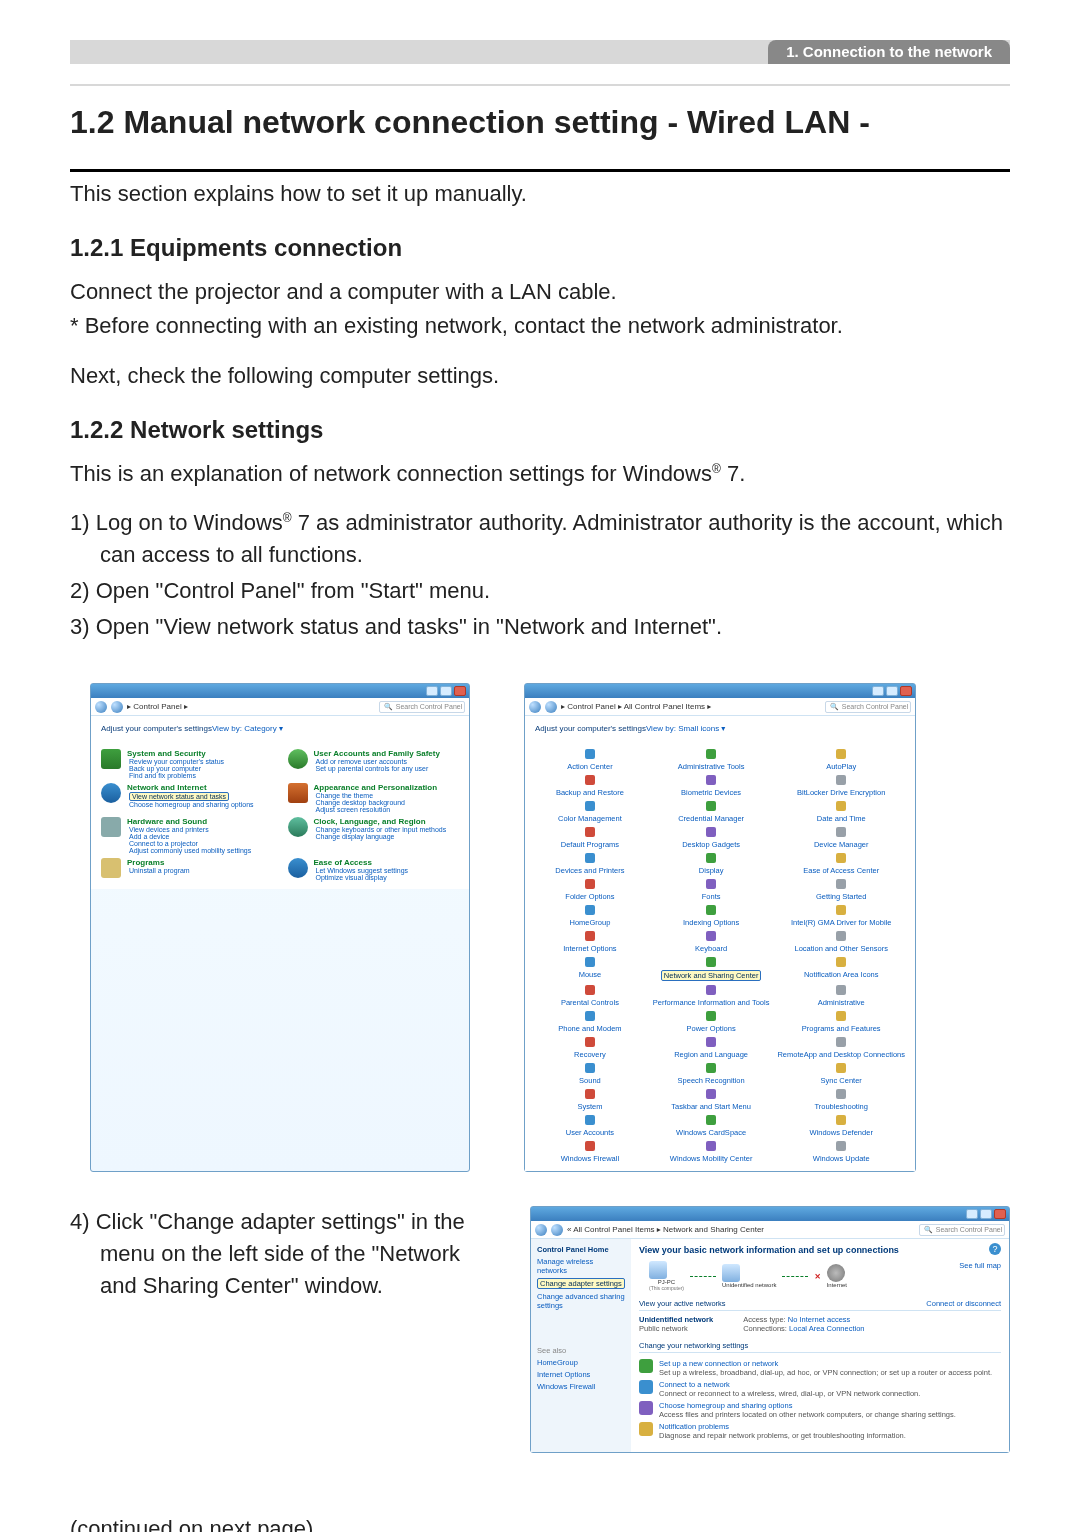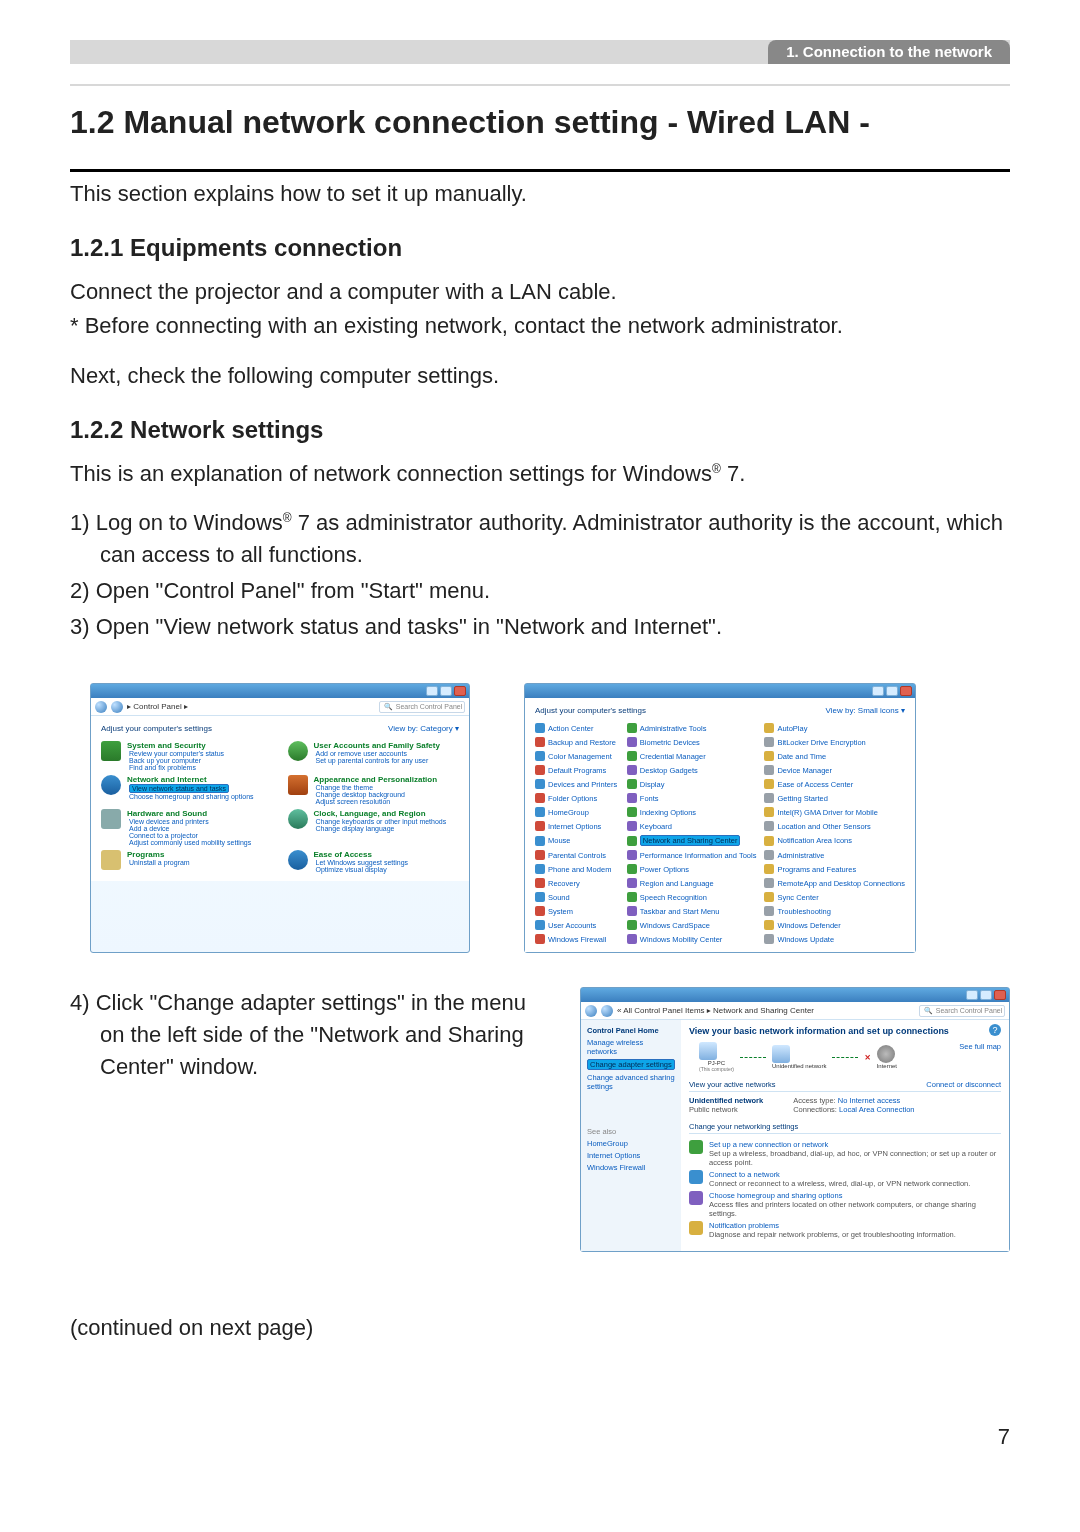--- a/index.html
+++ b/index.html
@@ -130,29 +130,29 @@
   }
   .win .addr .search::before{
     content:"🔍"; font-size:7px;
   }
   .win .body {
     background:#fff;
     padding: 8px 10px;
     font-size: 8px;
   }
   .win .body .topline {
-    display:flex; justify-content:space-between;
-    color:#0a3d7a; margin-bottom:8px;
+    display:flex; justify-content:flex-start;
+    color:#0a3d7a; margin-bottom:16px;
   }
   .win .body .topline .viewby { color:#0a5dbf; }
   .link-blue { color:#0a5dbf; }
   .link-green { color:#0a7f2a; font-weight:bold; }
   .desc { color:#0a5dbf; font-size:7px; display:block; margin-left:2px; }
   .hl {
-    background:#0ea5e9;
+    background:#fef9c3;
     border:1px solid #2a6fbf;
     padding:0 2px;
     border-radius:2px;
     color:#002b55;
     display:inline-block;
   }
   
   .cp-cat {
     display:grid;
     grid-template-columns: 1fr 1fr;
@@ -176,20 +176,21 @@
   .cp-all {
     display:grid;
     grid-template-columns: repeat(3, 1fr);
     gap: 4px 8px;
   }
   .cp-all .it {
     color:#0a5dbf;
     font-size:7.5px;
     display:flex; align-items:center; gap:3px;
     white-space:nowrap;
+    flex-direction:column;
   }
   .cp-all .it .i-dot {
     width:10px;height:10px;flex:0 0 auto;
     border-radius:2px;
   }
   .i-blu{background:#3a8fcf;}
   .i-grn{background:#3e9f3e;}
   .i-yel{background:#d8b040;}
   .i-red{background:#cf4a3a;}
   .i-pur{background:#7f5fbf;}
@@ -332,20 +333,26 @@
         </div>
     </div>
   </div>
 
   <div class="win shot" style="width:392px">
     <div class="titlebar">
       <span class="btn"></span>
       <span class="btn"></span>
       <span class="btn close"></span>
     </div>
+    <div class="addr">
+      <span class="navbtn"></span>
+      <span class="navbtn"></span>
+      <span class="crumb">▸ Control Panel ▸ All Control Panel Items ▸</span>
+      <span class="search">Search Control Panel</span>
+    </div>
     <div class="body">
       <div class="topline">
         <span>Adjust your computer's settings</span>
         <span class="viewby">View by:  Small icons ▾</span>
       </div>
       <div class="cp-all" id="cp-all-grid">
           <div class="it">
             <span class="i-dot i-blu"></span>
             <span>Action Center</span>
           </div>
@@ -541,21 +548,21 @@
     </div>
   </div>
 
 </div>
 
 <div class="row2">
   <div class="text-col step-list">
     <div class="step">4) Click "Change adapter settings" in the menu on the left side of the "Network and Sharing Center" window.</div>
   </div>
   <div class="shot-col">
-    <div class="win nsc" style="width:430px;position:relative">
+    <div class="win nsc" style="width:480px;position:relative">
       <div class="titlebar">
         <span class="btn"></span>
         <span class="btn"></span>
         <span class="btn close"></span>
       </div>
       <div class="addr">
         <span class="navbtn"></span>
         <span class="navbtn"></span>
         <span class="crumb">« All Control Panel Items ▸ Network and Sharing Center</span>
         <span class="search">Search Control Panel</span>

